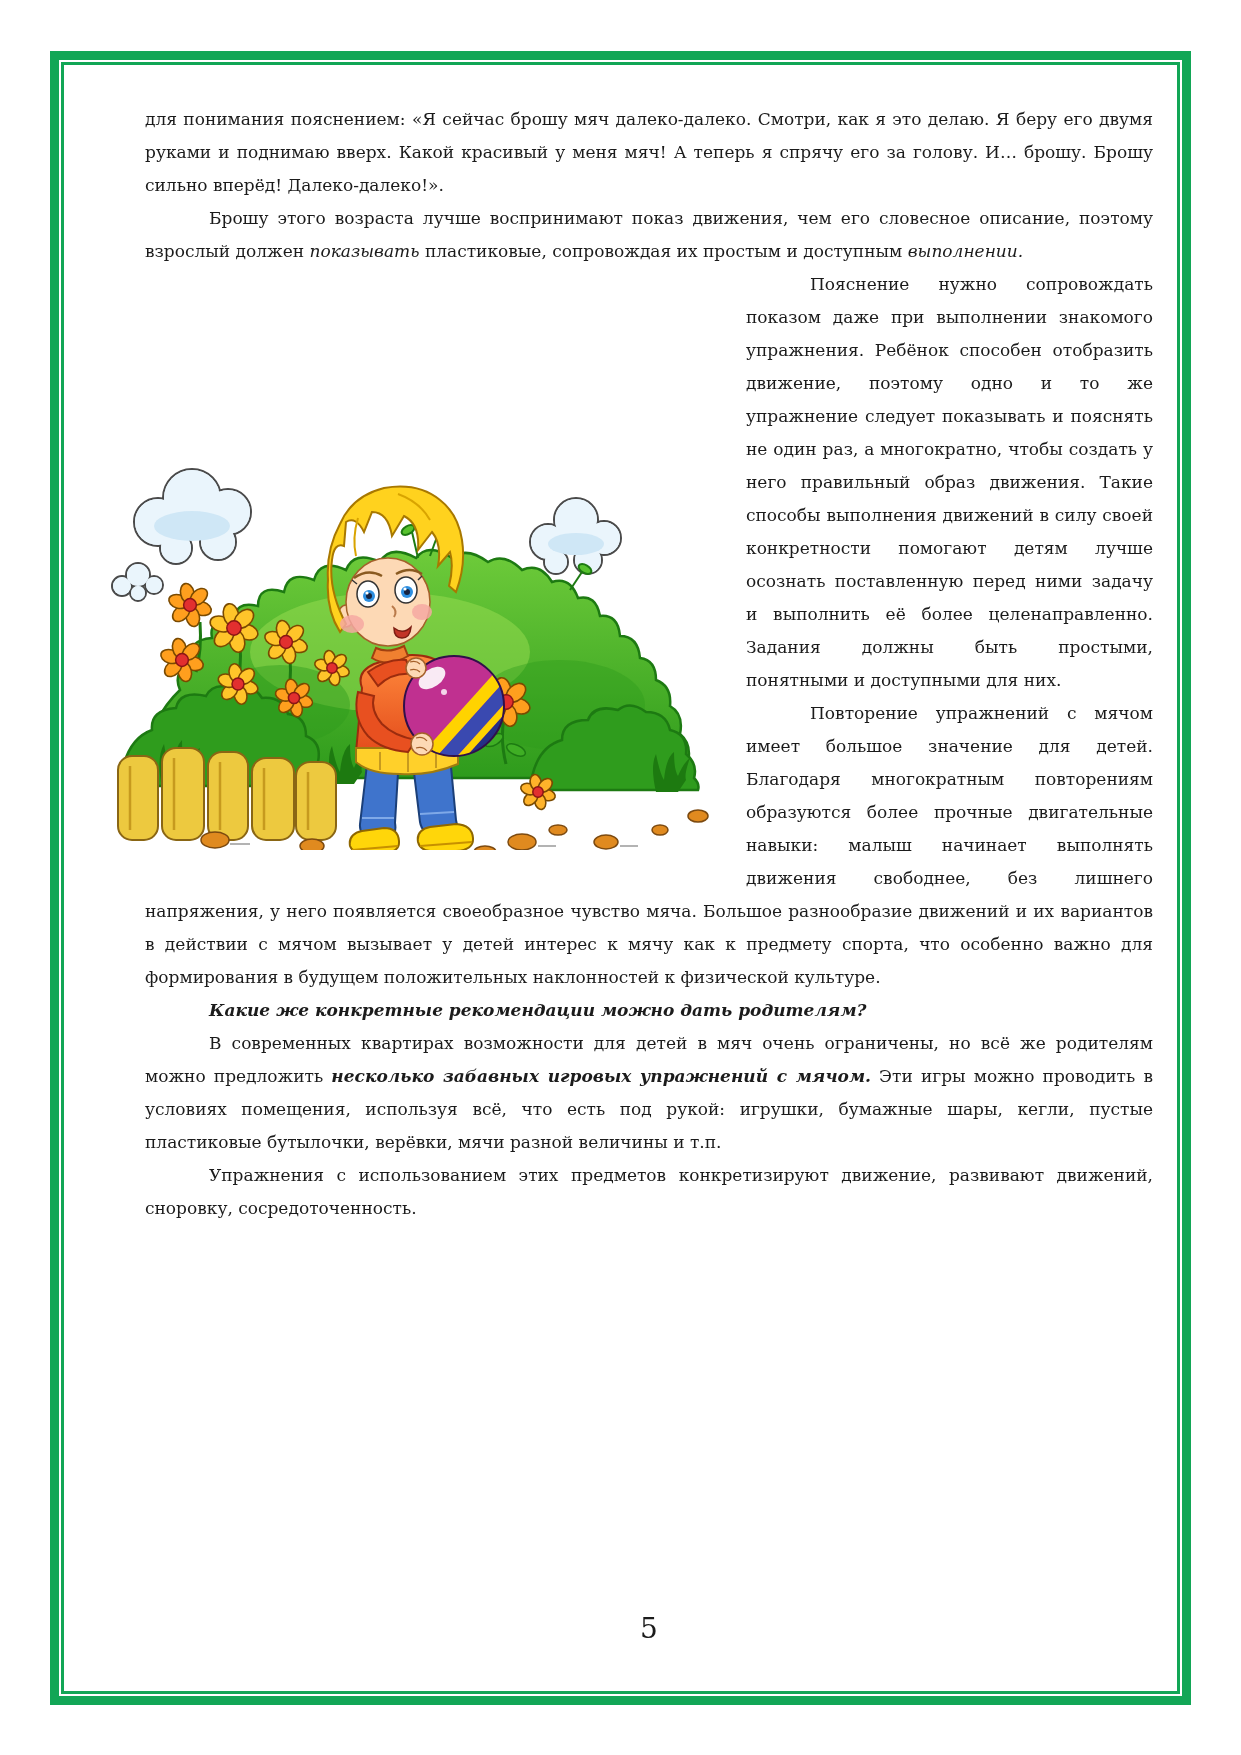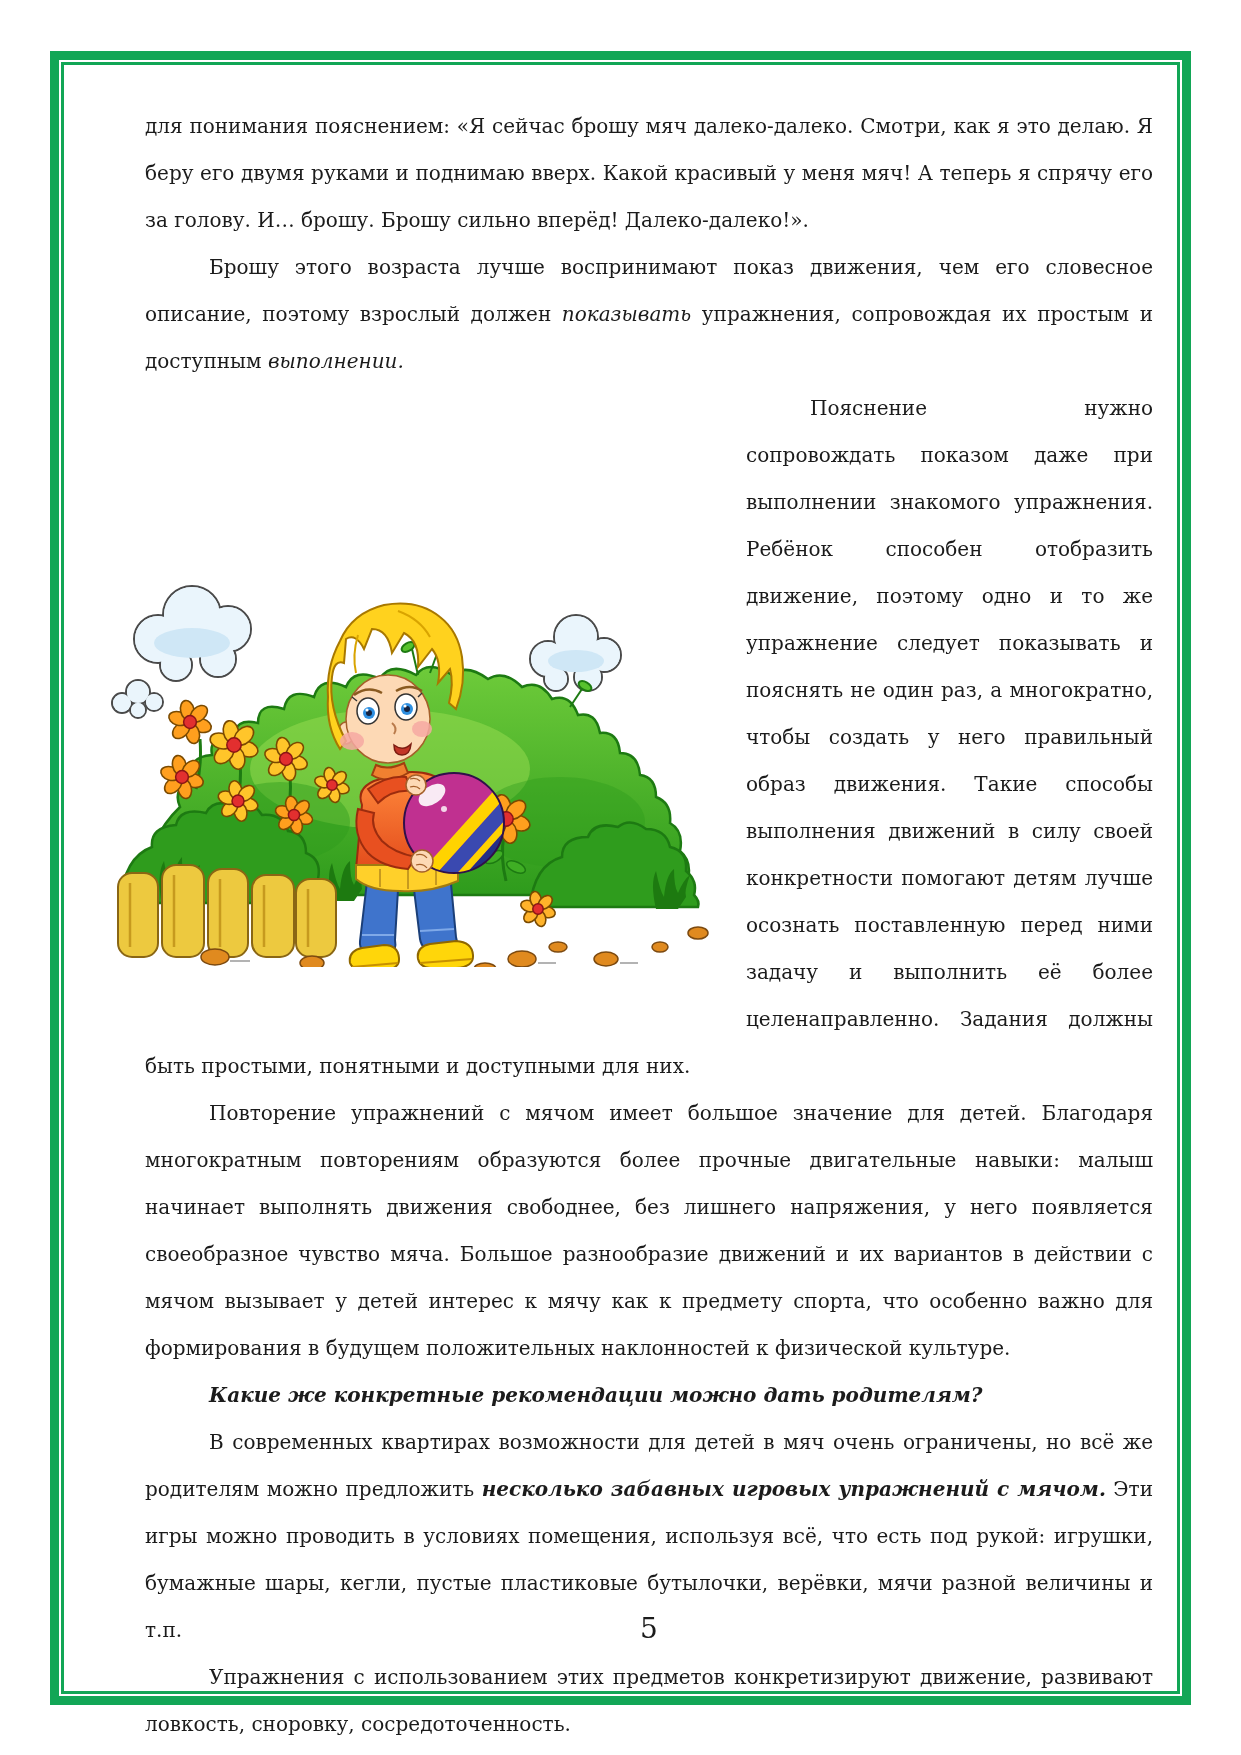--- a/index.html
+++ b/index.html
@@ -11,21 +11,21 @@
   }
   .frame{
     position:absolute; left:50px; top:51px; width:1141px; height:1654px;
     box-sizing:border-box; border:9px solid var(--green);
   }
   .frame-inner{
     position:absolute; inset:2px; border:3px solid var(--green);
   }
   .content{
     position:absolute; left:145px; top:103px; width:1008px;
-    font-size:20px; line-height:47px; color:#1b1b1b;
+    font-size:17px; line-height:33px; color:#1b1b1b;
     text-align:justify; hyphens:none; -webkit-hyphens:none;
   }
   .content p{ margin:0; text-indent:64px; }
   .content p.cont{ text-indent:0; }
   .it{ font-style:italic;margin-top:28px; }
   .bi{ font-style:italic; font-weight:700; }
   .illo{
     float:left; width:630px; height:450px;
     margin:132px 16px 40px -45px; position:relative;
   }
@@ -38,21 +38,21 @@
 </head>
 <body>
 
 <div class="page">
   <div class="frame">
     <div class="frame-inner"></div>
   </div>
 
   <div class="content" id="text-body">
       <p class="cont"><span>для понимания пояснением: «Я сейчас брошу мяч далеко-далеко. Смотри, как я это делаю. Я беру его двумя руками и поднимаю вверх. Какой красивый у меня мяч! А теперь я спрячу его за голову. И… брошу. Брошу сильно вперёд! Далеко-далеко!».</span></p>
-      <p><span>Брошу этого возраста лучше воспринимают показ движения, чем его словесное описание, поэтому взрослый должен </span><span class="it">показывать</span><span> упражнения, сопровождая их простым и доступным </span><span class="it">выполнении.</span></p>
+      <p><span>Брошу этого возраста лучше воспринимают показ движения, чем его словесное описание, поэтому взрослый должен </span><span class="it">показывать</span><span> пластиковые, сопровождая их простым и доступным </span><span class="it">выполнении.</span></p>
       <p><span class="illo" id="illo-float">
     <svg viewBox="0 0 630 450" xmlns="http://www.w3.org/2000/svg">
       <defs>
         <linearGradient id="bushG" x1="0" y1="0" x2="0" y2="1">
           <stop offset="0" stop-color="#6ecb3a"></stop>
                 <stop offset="1" stop-color="#2e9b1c"></stop>
         </linearGradient>
         <linearGradient id="sweatG" x1="0" y1="0" x2="0" y2="1">
           <stop offset="0" stop-color="#ff8a3c"></stop>
                 <stop offset="1" stop-color="#e04418"></stop>
@@ -347,17 +347,17 @@
         <path d="M310,262 q6,-2 10,2 M310,270 q6,-2 10,2" stroke="#a4602a" stroke-width="1.2" fill="none"></path>
         <path fill="#e85020" stroke="#9c2c0e" stroke-width="2" d="M258,292 Q252,318 268,336 Q282,350 308,352 L316,340 Q294,336 282,324 Q270,310 274,296 Z"></path>
         <circle cx="322" cy="344" r="11" fill="#fdd9b5" stroke="#a4602a" stroke-width="1.5"></circle>
         <path d="M316,338 q7,-2 11,3 M316,348 q7,-2 11,3" stroke="#a4602a" stroke-width="1.2" fill="none"></path>
       </g>
     </svg>
   </span><span>Пояснение нужно сопровождать показом даже при выполнении знакомого упражнения. Ребёнок способен отобразить движение, поэтому одно и то же упражнение следует показывать и пояснять не один раз, а многократно, чтобы создать у него правильный образ движения. Такие способы выполнения движений в силу своей конкретности помогают детям лучше осознать поставленную перед ними задачу и выполнить её более целенаправленно. Задания должны быть простыми, понятными и доступными для них.</span></p>
       <p><span>Повторение упражнений с мячом имеет большое значение для детей. Благодаря многократным повторениям образуются более прочные двигательные навыки: малыш начинает выполнять движения свободнее, без лишнего напряжения, у него появляется своеобразное чувство мяча. Большое разнообразие движений и их вариантов в действии с мячом вызывает у детей интерес к мячу как к предмету спорта, что особенно важно для формирования в будущем положительных наклонностей к физической культуре.</span></p>
       <p><span class="bi">Какие же конкретные рекомендации можно дать родителям?</span></p>
       <p><span>В современных квартирах возможности для детей в мяч очень ограничены, но всё же родителям можно предложить </span><span class="bi">несколько забавных игровых упражнений с мячом.</span><span> Эти игры можно проводить в условиях помещения, используя всё, что есть под рукой: игрушки, бумажные шары, кегли, пустые пластиковые бутылочки, верёвки, мячи разной величины и т.п.</span></p>
-      <p><span>Упражнения с использованием этих предметов конкретизируют движение, развивают ловкость, сноровку, сосредоточенность.</span></p>
+      <p><span>Упражнения с использованием этих предметов конкретизируют движение, развивают движений, сноровку, сосредоточенность.</span></p>
     </div>
 
   <div class="pagenum">5</div>
 </div>
 
 </body></html>

